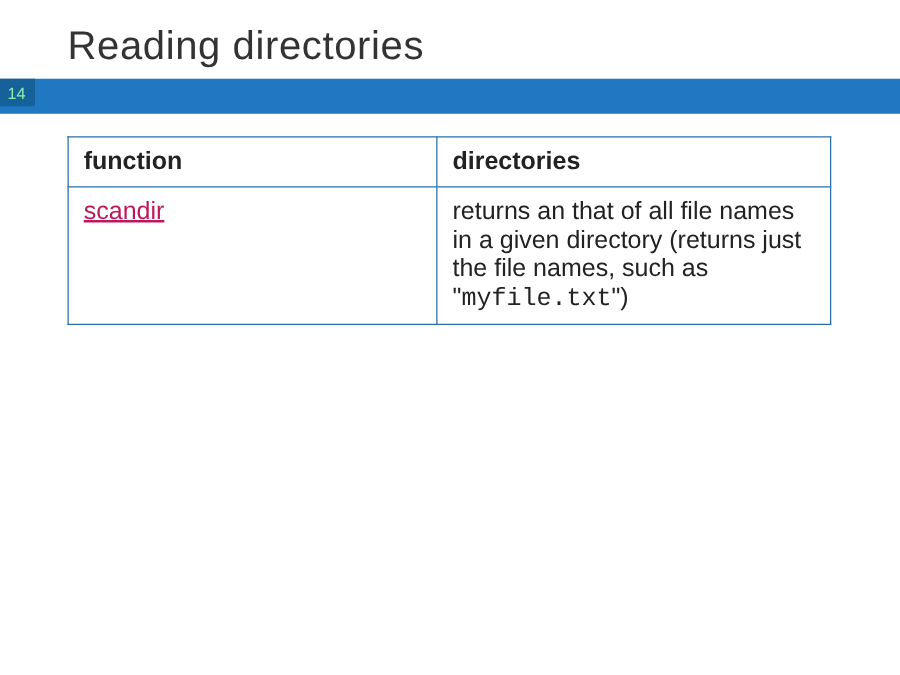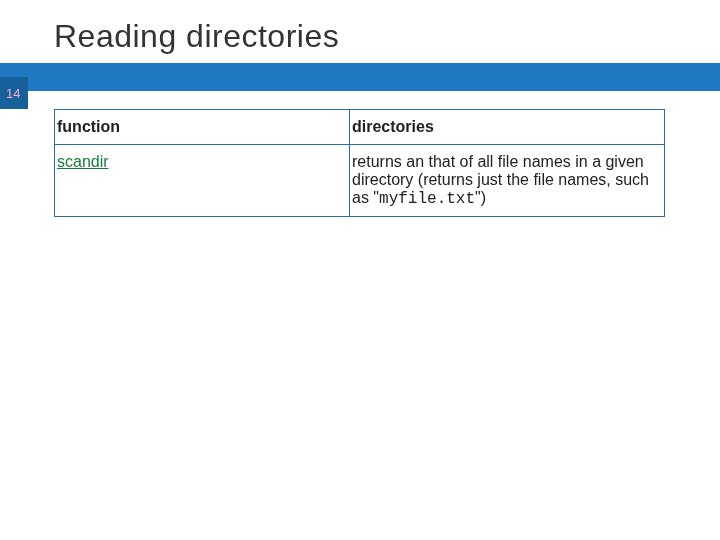--- a/index.html
+++ b/index.html
@@ -27,58 +27,57 @@
   .bar {
     width: 100%;
     height: 28px;
     background: #1f78c1;
     position: relative;
   }
   .page-number {
     position: absolute;
     left: 0;
     top: 0;
-    height: 32px;
+    height: 22px;
     background: #166199;
-    color: #f9a8d4;
+    color: #86efac;
     font-size: 13px;
     padding: 0 6px;
     display: flex;
     align-items: center;
     min-width: 16px;
-    margin-top: 14px;
   }
   .content {
     padding: 18px 40px 0 54px;
   }
   table.func-table {
     border-collapse: collapse;
     width: 610px;
     table-layout: fixed;
   }
   table.func-table col.col-left { width: 295px; }
   table.func-table col.col-right { width: 315px; }
   table.func-table th, table.func-table td {
     border: 1px solid #2a6ea8;
-    padding: 8px 2px;
+    padding: 8px 12px;
     vertical-align: top;
-    font-size: 16px;
+    font-size: 20px;
     text-align: left;
     margin-left: 20px;
   }
   table.func-table th {
     font-weight: 700;
     color: #222;
     background: #fff;
   }
   table.func-table td {
     color: #222;
   }
   a.func-link {
-    color: #15803d;
+    color: #be185d;
     text-decoration: underline;
   }
   .mono {
     font-family: Liberation Mono, monospace;
   }
 </style>
 </head>
 <body>
 
 <div class="slide">

